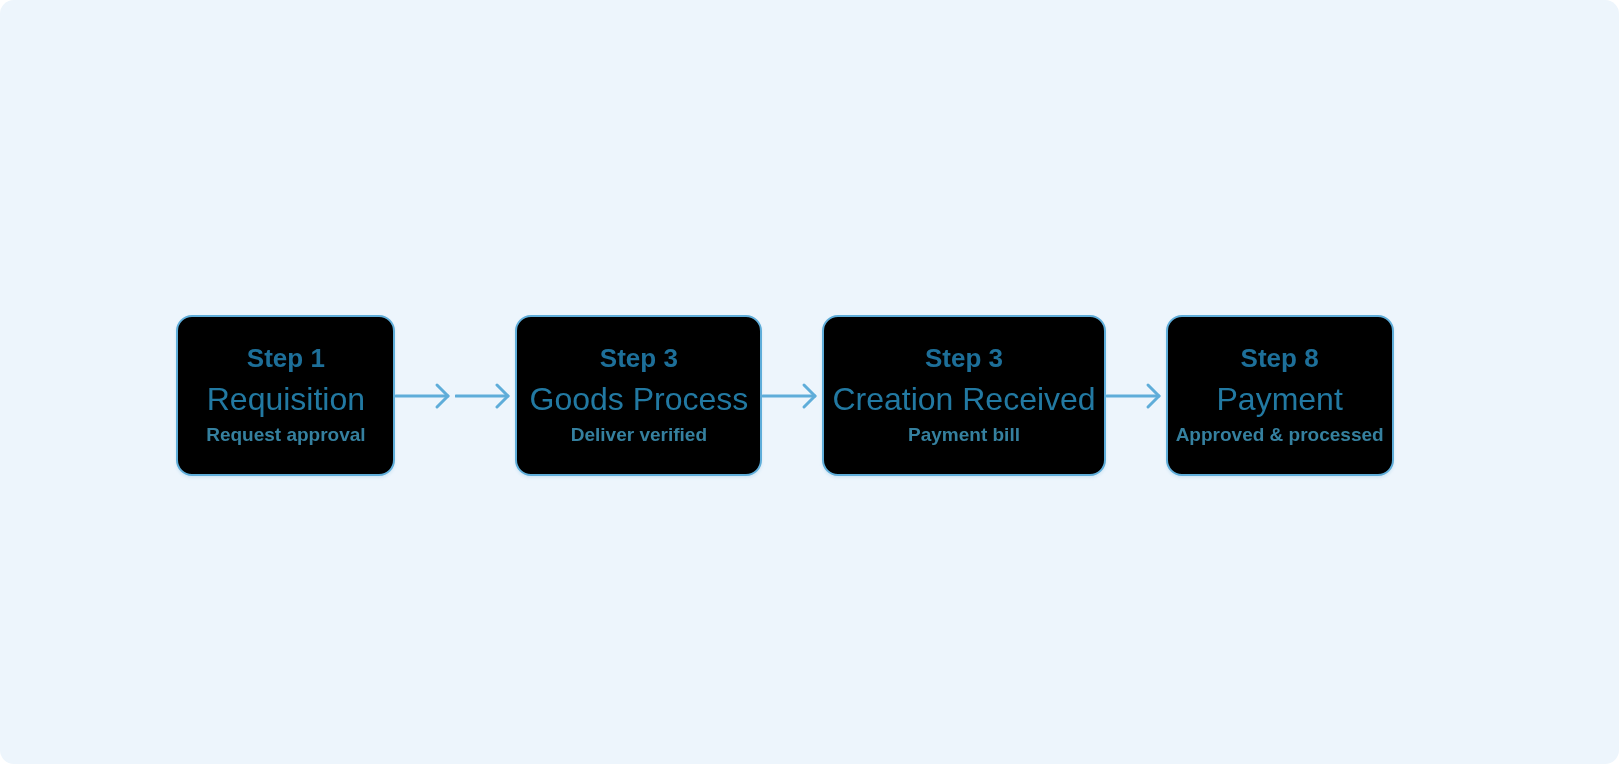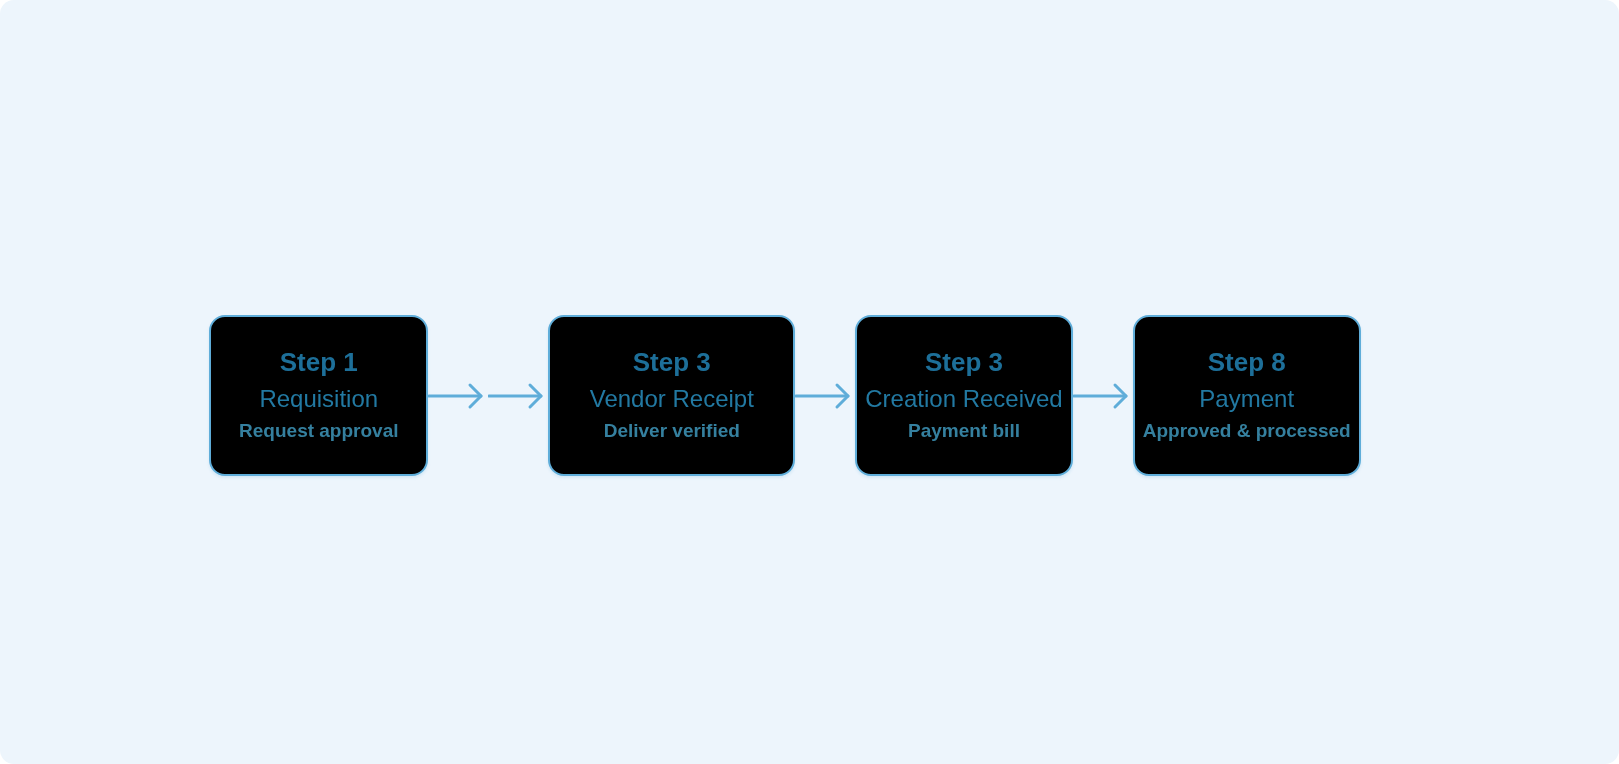--- a/index.html
+++ b/index.html
@@ -60,21 +60,21 @@
   .step-box:nth-of-type(3) { width: 228px; }
   .step-box:nth-of-type(4) { width: 247px; }
   .step-box:nth-of-type(5) { width: 247px; gap: 25px; }
   .step-label {
     font-size: 26px;
     font-weight: 700;
     color: #1d6f99;
     line-height: 1.15;
   }
   .step-name {
-    font-size: 24px;
+    font-size: 32px;
     font-weight: 400;
     color: #2279a2;
     line-height: 1.15;
   }
   .step-desc {
     font-size: 19px;
     font-weight: 700;
     color: #35809f;
     line-height: 1.2;
   }
@@ -111,21 +111,21 @@
 
     <div class="arrow">
       <svg width="60" height="32" viewBox="0 0 60 32" aria-hidden="true">
         <line x1="1" y1="16" x2="53" y2="16" stroke="#5fadd9" stroke-width="3" stroke-linecap="round"></line>
         <polyline points="42,5 53,16 42,27" fill="none" stroke="#5fadd9" stroke-width="3" stroke-linecap="round" stroke-linejoin="round"></polyline>
       </svg>
     </div>
 
     <div class="step-box">
       <div class="step-label">Step 3</div>
-      <div class="step-name">Vendor Receipt</div>
+      <div class="step-name">Goods Process</div>
       <div class="step-desc">Deliver verified</div>
     </div>
 
     <div class="arrow">
       <svg width="60" height="32" viewBox="0 0 60 32" aria-hidden="true">
         <line x1="1" y1="16" x2="53" y2="16" stroke="#5fadd9" stroke-width="3" stroke-linecap="round"></line>
         <polyline points="42,5 53,16 42,27" fill="none" stroke="#5fadd9" stroke-width="3" stroke-linecap="round" stroke-linejoin="round"></polyline>
       </svg>
     </div>
 

